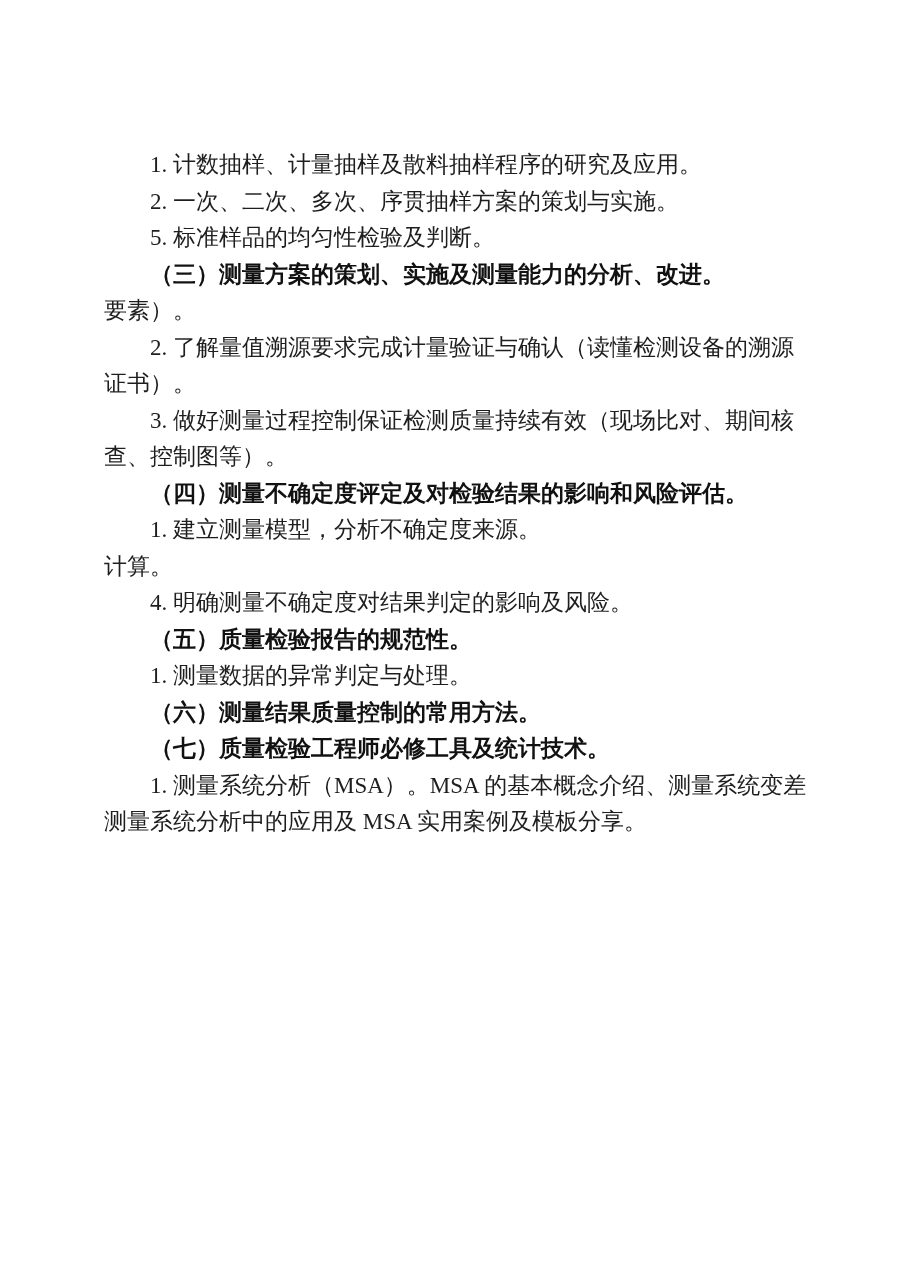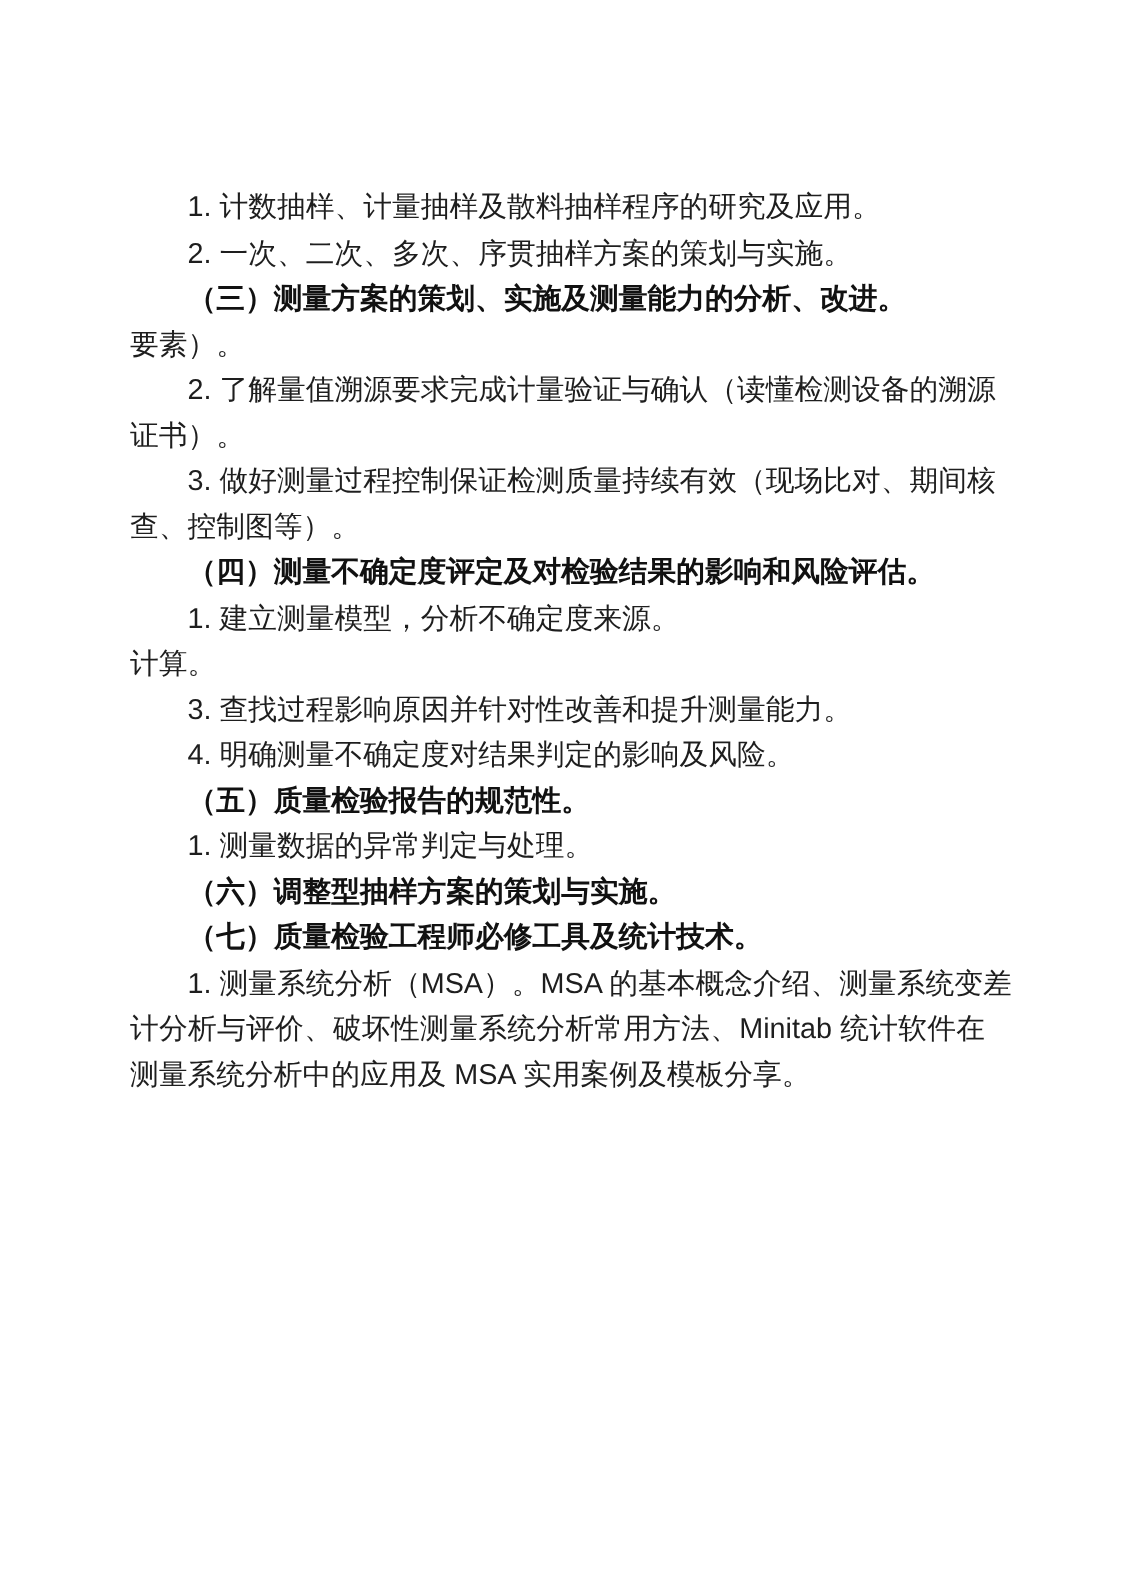--- a/index.html
+++ b/index.html
@@ -2,21 +2,21 @@
 <html><head>
 <meta charset="utf-8">
 <style>
   html, body { margin: 0; padding: 0; }
   .page {
     position: relative;
     width: 900px;
     height: 903px;
     background: #ffffff;
     overflow: hidden;
-    font-family: Liberation Sans, sans-serif;
+    font-family: Liberation Serif, serif;
   }
   .text-block {
     position: absolute;
     left: 104px;
     top: 147px;
     width: 684px;
   }
   .line {
     font-size: 23px;
     line-height: 36.5px;
@@ -45,33 +45,32 @@
     white-space: nowrap;
   }
 </style>
 </head>
 <body>
 
 <div class="page">
   <div class="text-block" id="text-block">
       <div class="line indent">1. 计数抽样、计量抽样及散料抽样程序的研究及应用。</div>
       <div class="line indent">2. 一次、二次、多次、序贯抽样方案的策划与实施。</div>
+      <div class="line indent">5. 标准样品的均匀性检验及判断。</div>
       <div class="line heading indent">（三）测量方案的策划、实施及测量能力的分析、改进。</div>
       <div class="line">要素）。</div>
       <div class="line indent fill">2. 了解量值溯源要求完成计量验证与确认（读懂检测设备的溯源</div>
       <div class="line">证书）。</div>
       <div class="line indent fill">3. 做好测量过程控制保证检测质量持续有效（现场比对、期间核</div>
       <div class="line">查、控制图等）。</div>
       <div class="line heading indent">（四）测量不确定度评定及对检验结果的影响和风险评估。</div>
       <div class="line indent">1. 建立测量模型，分析不确定度来源。</div>
       <div class="line">计算。</div>
-      <div class="line indent">3. 查找过程影响原因并针对性改善和提升测量能力。</div>
       <div class="line indent">4. 明确测量不确定度对结果判定的影响及风险。</div>
       <div class="line heading indent">（五）质量检验报告的规范性。</div>
       <div class="line indent">1. 测量数据的异常判定与处理。</div>
-      <div class="line heading indent">（六）调整型抽样方案的策划与实施。</div>
+      <div class="line heading indent">（六）测量结果质量控制的常用方法。</div>
       <div class="line heading indent">（七）质量检验工程师必修工具及统计技术。</div>
       <div class="line indent fill">1. 测量系统分析（MSA）。MSA 的基本概念介绍、测量系统变差</div>
-      <div class="line fill">计分析与评价、破坏性测量系统分析常用方法、Minitab 统计软件在</div>
       <div class="line">测量系统分析中的应用及 MSA 实用案例及模板分享。</div>
     </div>
   <div class="page-number">— 3 —</div>
 </div>
 
 </body></html>

